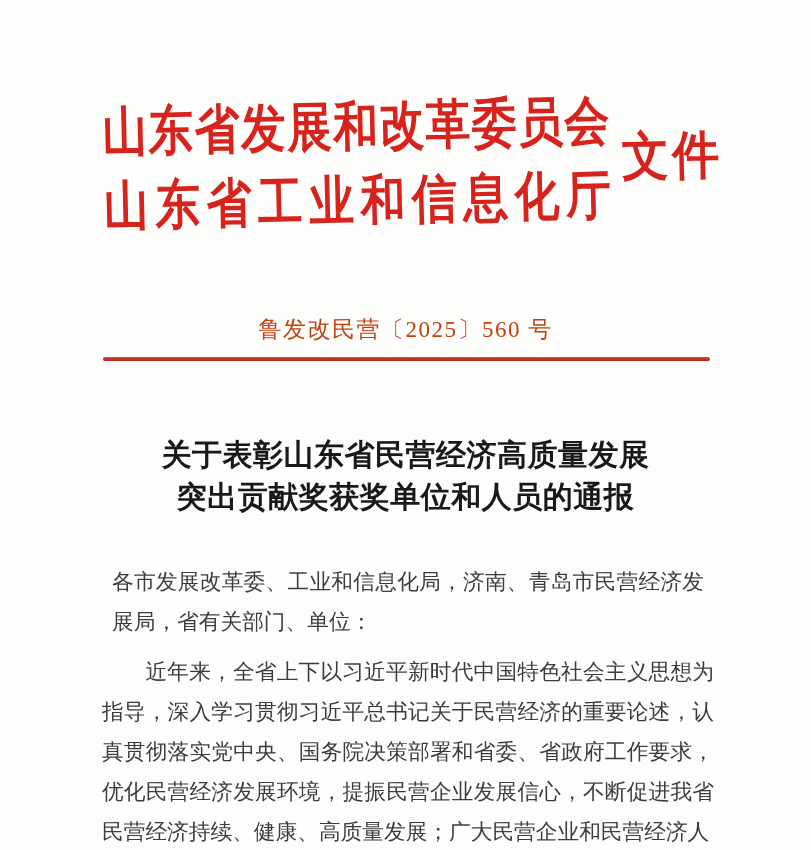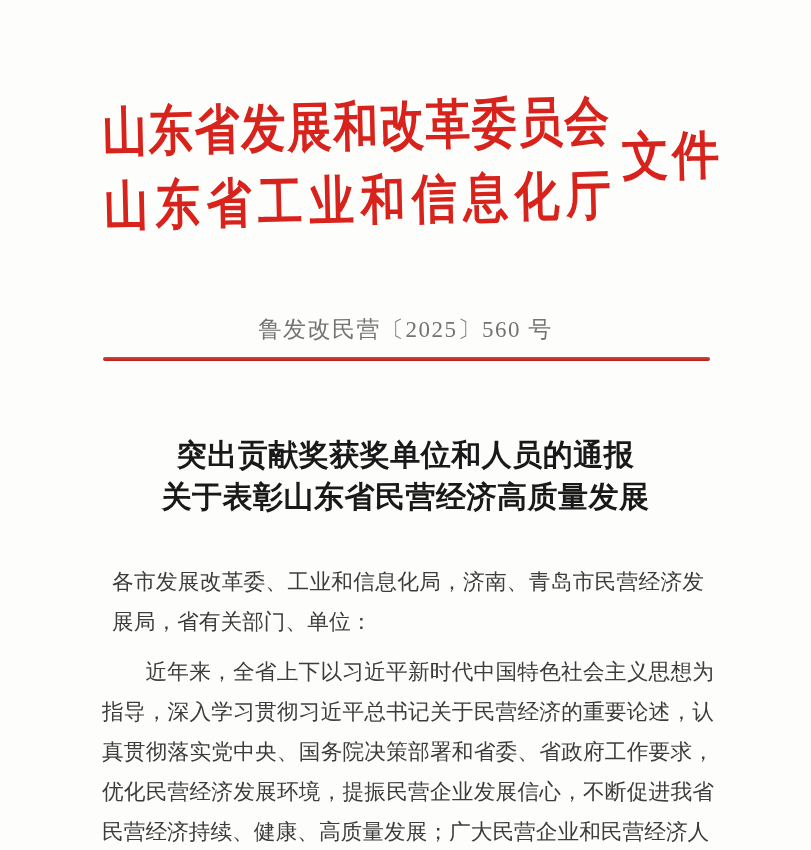--- a/index.html
+++ b/index.html
@@ -60,21 +60,21 @@
 
   
   .doc-number {
     position: absolute;
     top: 314px;
     left: 0;
     width: 100%;
     text-align: center;
     font-size: 23px;
     letter-spacing: 1.5px;
-    color: #737373;
+    color: #c2410c;
   }
 
   
   .red-line {
     position: absolute;
     top: 357px;
     left: 103px;
     width: 607px;
     height: 4px;
     border-radius: 2px;
@@ -122,22 +122,22 @@
       <div class="agency-line">山东省工业和信息化厅</div>
     </div>
     <div class="doc-label">文件</div>
   </div>
 
   <div class="doc-number">鲁发改民营〔2025〕560 号</div>
 
   <div class="red-line"></div>
 
   <h1 class="title">
+    <span class="title-line">关于表彰山东省民营经济高质量发展</span>
     <span class="title-line">突出贡献奖获奖单位和人员的通报</span>
-    <span class="title-line">关于表彰山东省民营经济高质量发展</span>
   </h1>
 
   <div class="body-text">
     <p class="addressee">各市发展改革委、工业和信息化局，济南、青岛市民营经济发展局，省有关部门、单位：</p>
     <p class="para">近年来，全省上下以习近平新时代中国特色社会主义思想为指导，深入学习贯彻习近平总书记关于民营经济的重要论述，认真贯彻落实党中央、国务院决策部署和省委、省政府工作要求，优化民营经济发展环境，提振民营企业发展信心，不断促进我省民营经济持续、健康、高质量发展；广大民营企业和民营经济人</p>
   </div>
 
 </div>
 
 </body></html>

